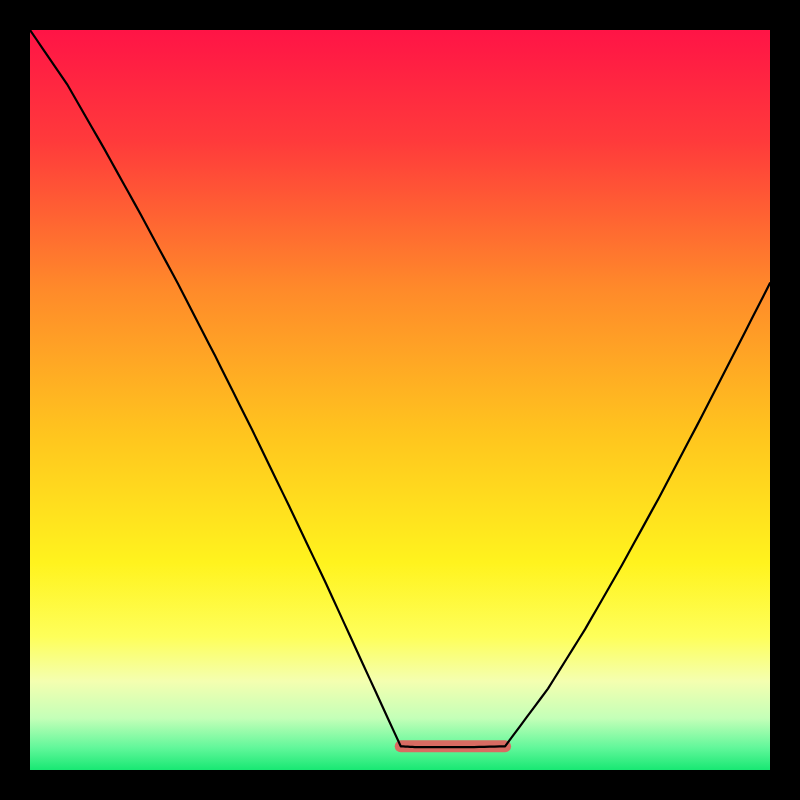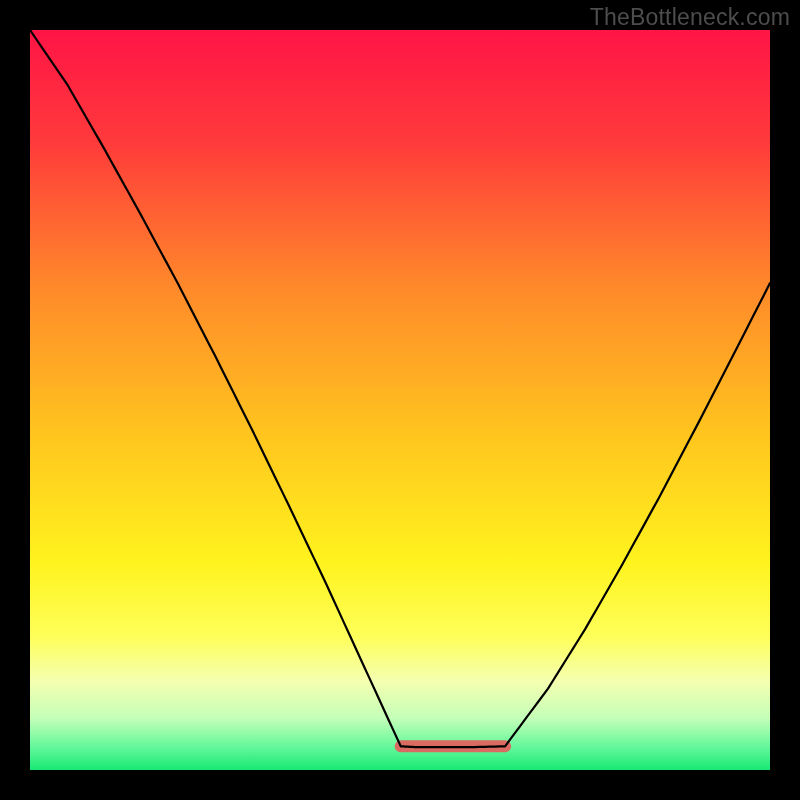--- a/index.html
+++ b/index.html
@@ -40,21 +40,20 @@
   .plot svg {
     display: block;
     width: 740px;
     height: 740px;
   }
 </style>
 </head>
 <body>
 
 <div class="frame">
-  <div class="watermark">TheBottleneck.com</div>
 
   <div class="plot">
     <svg id="chart-svg" viewBox="0 0 740 740" preserveAspectRatio="none">
       <defs>
         <linearGradient id="bg-grad" x1="0" y1="0" x2="0" y2="1">
             <stop offset="0%" stop-color="#ff1446"></stop>
             <stop offset="15%" stop-color="#ff3a3b"></stop>
             <stop offset="35%" stop-color="#ff8a2a"></stop>
             <stop offset="55.00000000000001%" stop-color="#ffc61e"></stop>
             <stop offset="72%" stop-color="#fff31e"></stop>

